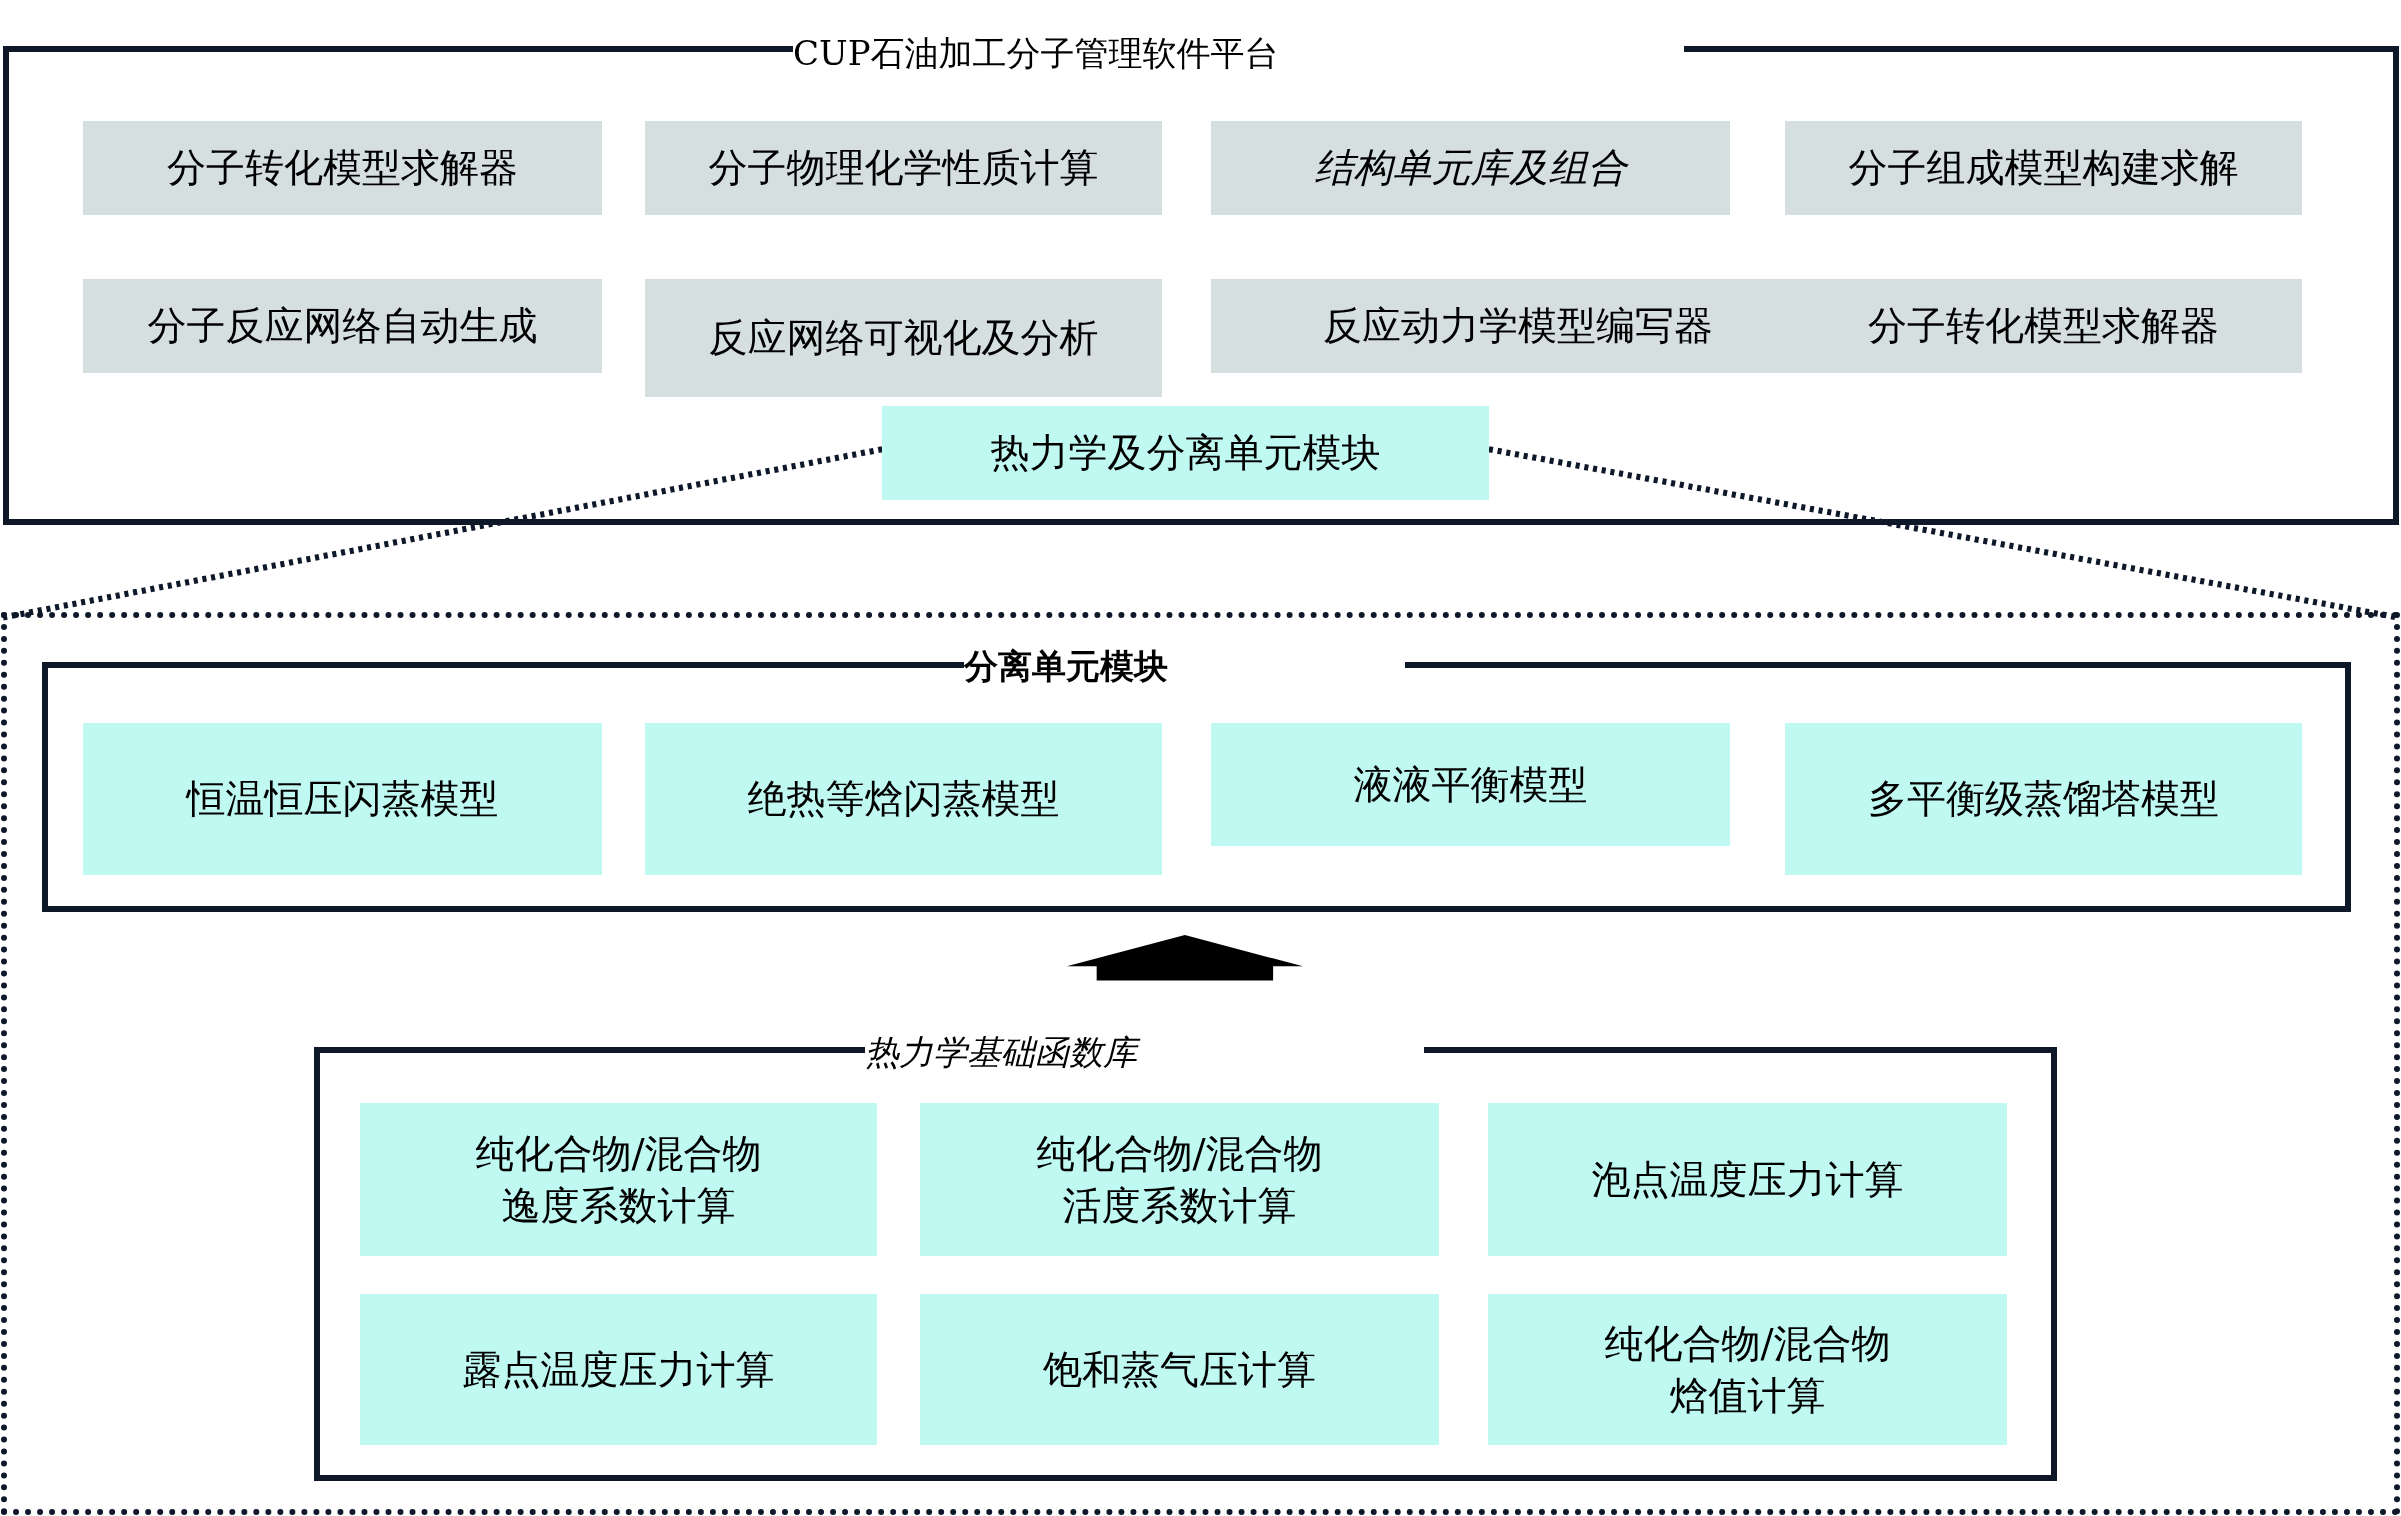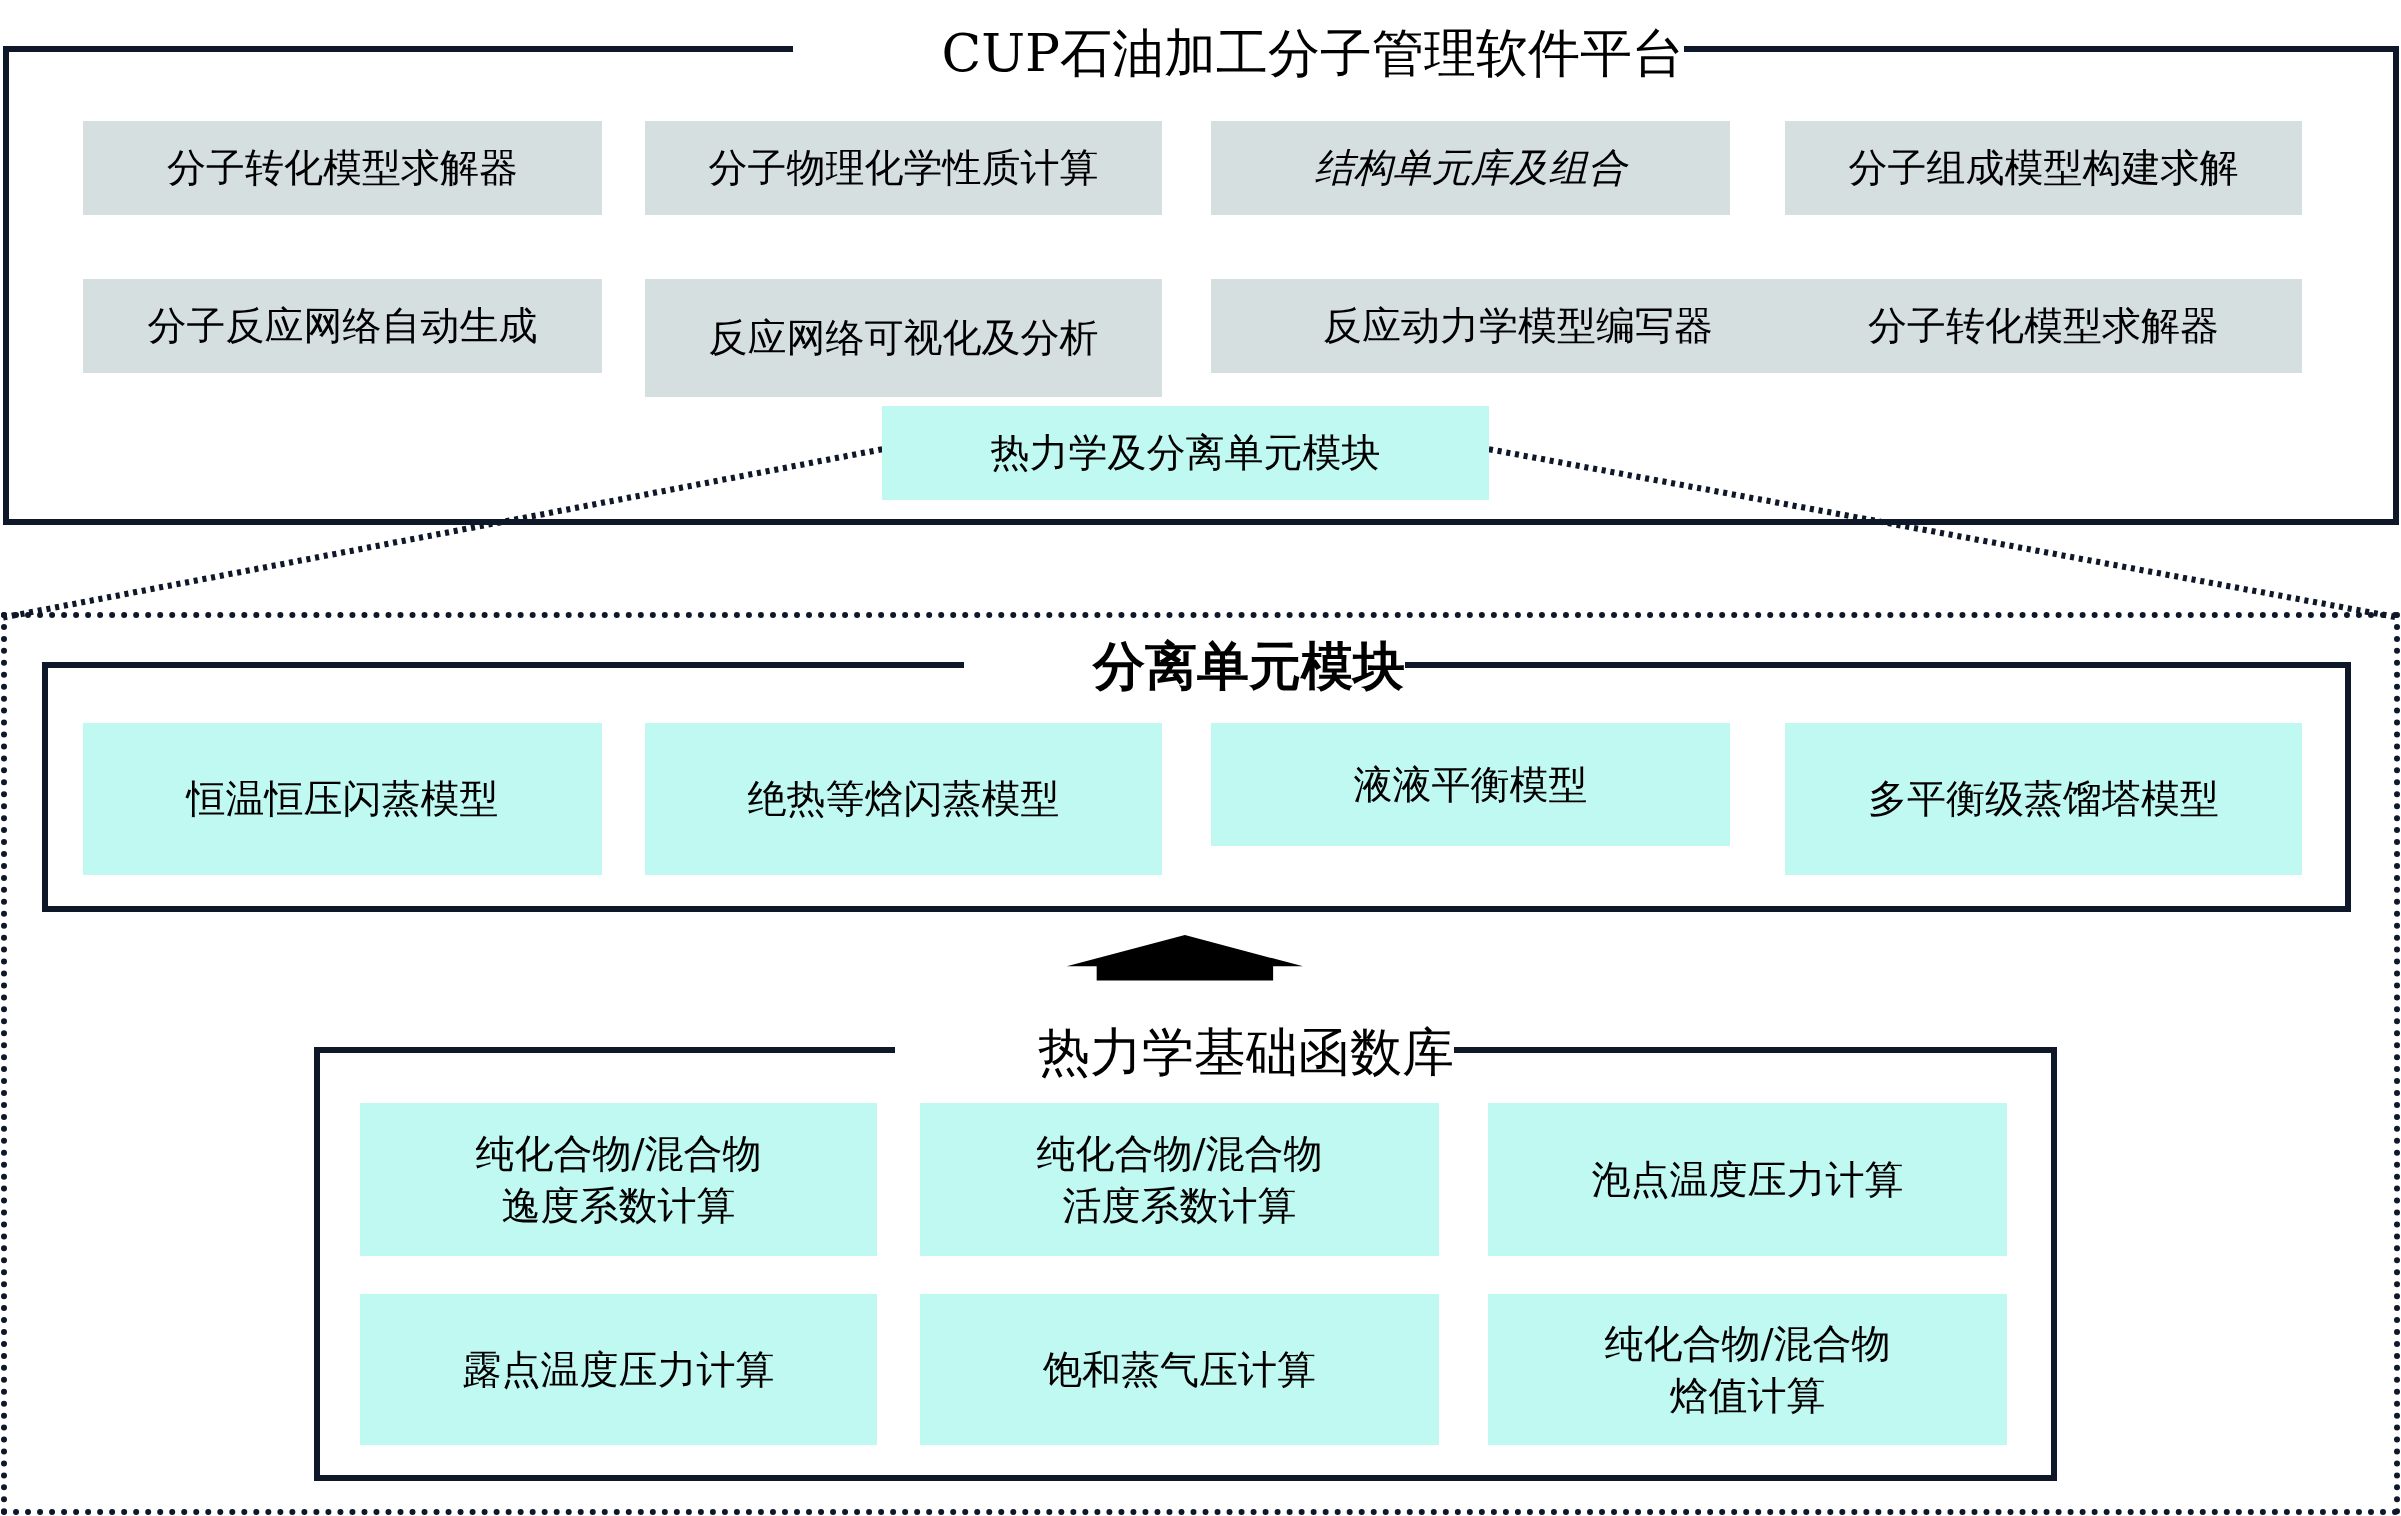--- a/index.html
+++ b/index.html
@@ -1,20 +1,20 @@
 <!DOCTYPE html>
 <html style="font-size:11px"><head>
 <meta charset="utf-8">
 <style>
   html, body { margin:0; padding:0; background:#ffffff; }
   body { width:2401px; height:1516px; position:relative; overflow:hidden;
          font-family:"DejaVu Serif", "Liberation Serif", serif; color:#000; }
   .abs { position:absolute; box-sizing:border-box; }
   .frame { border:6.8px solid #0e1829; }
-  .title-gap { background:#fff; text-align:right; font-size:52px; line-height:54px; }
+  .title-gap { background:#fff; text-align:left; font-size:34px; line-height:54px; }
   .box { display:flex; align-items:center; justify-content:center; text-align:center;
          font-size:39px; line-height:52px; white-space:pre-line; }
   .gray { background:#d5dfe0; }
   .cyan { background:#c0f8f2; }
   .dotted-frame { border:6.1px dotted #0e1829; }
   svg.overlay { position:absolute; left:0; top:0; }
 </style>
 </head>
 <body>
 
@@ -44,21 +44,21 @@
 <div class="abs box cyan" style="left:83px; top:723px; width:519px; height:152px;">恒温恒压闪蒸模型</div>
 <div class="abs box cyan" style="left:645px; top:723px; width:517px; height:152px;">绝热等焓闪蒸模型</div>
 <div class="abs box cyan" style="left:1211px; top:723px; width:519px; height:123px;">液液平衡模型</div>
 <div class="abs box cyan" style="left:1785px; top:723px; width:517px; height:152px;">多平衡级蒸馏塔模型</div>
 
 <svg class="overlay" width="2401" height="1516" viewBox="0 0 3538 2234">
   <polygon points="1746,1378 1920,1424 1876,1424 1876,1445 1616,1445 1616,1424 1572,1424" fill="#000"></polygon>
 </svg>
 
 <div class="abs frame" style="left:314px; top:1047px; width:1743px; height:434px;"></div>
-<div class="abs title-gap" style="left:895px; top:1025px; width:559px; height:54px;">热力学基础函数库</div>
+<div class="abs title-gap" style="left:865px; top:1025px; width:559px; height:54px;font-style:italic;">热力学基础函数库</div>
 
 <div class="abs box cyan" style="left:360px; top:1103px; width:517px; height:153px;">纯化合物/混合物
 逸度系数计算</div>
 <div class="abs box cyan" style="left:920px; top:1103px; width:519px; height:153px;">纯化合物/混合物
 活度系数计算</div>
 <div class="abs box cyan" style="left:1488px; top:1103px; width:519px; height:153px;">泡点温度压力计算</div>
 
 <div class="abs box cyan" style="left:360px; top:1294px; width:517px; height:151px;">露点温度压力计算</div>
 <div class="abs box cyan" style="left:920px; top:1294px; width:519px; height:151px;">饱和蒸气压计算</div>
 <div class="abs box cyan" style="left:1488px; top:1294px; width:519px; height:151px;">纯化合物/混合物

